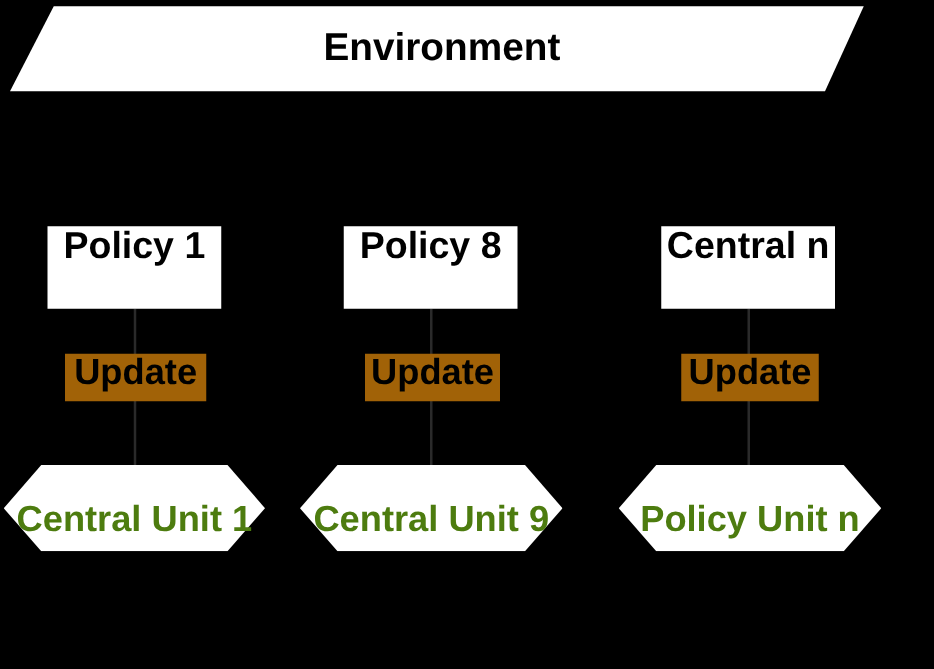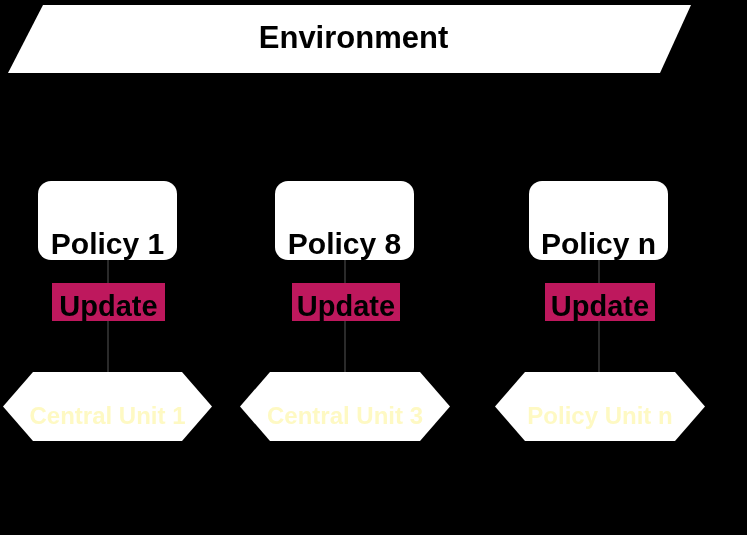--- a/index.html
+++ b/index.html
@@ -51,25 +51,25 @@
   .column {
     position: absolute;
     top: 0;
     height: 535px;
   }
 
   
   .policy-box {
     position: absolute;
     top: 181px;
-    height: 79px;
+    height: 66px;
     background: #ffffff;
-    border-radius: 13px;
+    border-radius: 0;
     display: flex;
-    align-items: flex-end;
+    align-items: flex-start;
     justify-content: center;
   }
   .policy-label {
     font-size: 30px;
     font-weight: bold;
     color: #000000;
     white-space: nowrap;
     line-height: 32px;
   }
 
@@ -80,23 +80,23 @@
     width: 2px;
     height: 126px;
     background: #2a2a2a;
   }
 
   
   .update-chip {
     position: absolute;
     top: 283px;
     height: 38px;
-    background: #be185d;
+    background: #a16207;
     display: flex;
-    align-items: flex-end;
+    align-items: flex-start;
     justify-content: center;
   }
   .update-label {
     font-size: 29px;
     font-weight: bold;
     color: #000000;
     white-space: nowrap;
     line-height: 30px;
   }
 
@@ -114,23 +114,23 @@
   }
   .unit-label {
     position: absolute;
     left: 0;
     top: 0;
     width: 100%;
     height: 87px;
     display: flex;
     align-items: center;
     justify-content: center;
-    font-size: 24px;
-    font-weight: bold;
-    color: #fef9c3;
+    font-size: 29px;
+    font-weight: bold;
+    color: #4d7c0f;
     white-space: nowrap;
     line-height: 32px;
   }
 </style>
 </head>
 <body>
 
 <div id="diagram-canvas">
 
   <div class="env-band">
@@ -169,30 +169,30 @@
     </div>
 
     <div class="update-chip" style="left:55px; width:108px;">
       <span class="update-label">Update</span>
     </div>
 
     <div class="unit-hex" style="left:3px; width:210px;">
       <svg width="210" height="69" viewBox="0 0 210 69" aria-hidden="true">
         <polygon points="30,0 180,0 210,34.5 180,69 30,69 0,34.5" fill="#ffffff"></polygon>
       </svg>
-      <span class="unit-label">Central Unit 3</span>
+      <span class="unit-label">Central Unit 9</span>
     </div>
   </div>
 
   <div class="column" style="left:492px; width:215px;">
 
     <div class="connector" style="left:106px;"></div>
 
     <div class="policy-box" style="left:37px; width:139px;">
-      <span class="policy-label">Policy n</span>
+      <span class="policy-label">Central n</span>
     </div>
 
     <div class="update-chip" style="left:53px; width:110px;">
       <span class="update-label">Update</span>
     </div>
 
     <div class="unit-hex" style="left:3px; width:210px;">
       <svg width="210" height="69" viewBox="0 0 210 69" aria-hidden="true">
         <polygon points="30,0 180,0 210,34.5 180,69 30,69 0,34.5" fill="#ffffff"></polygon>
       </svg>

